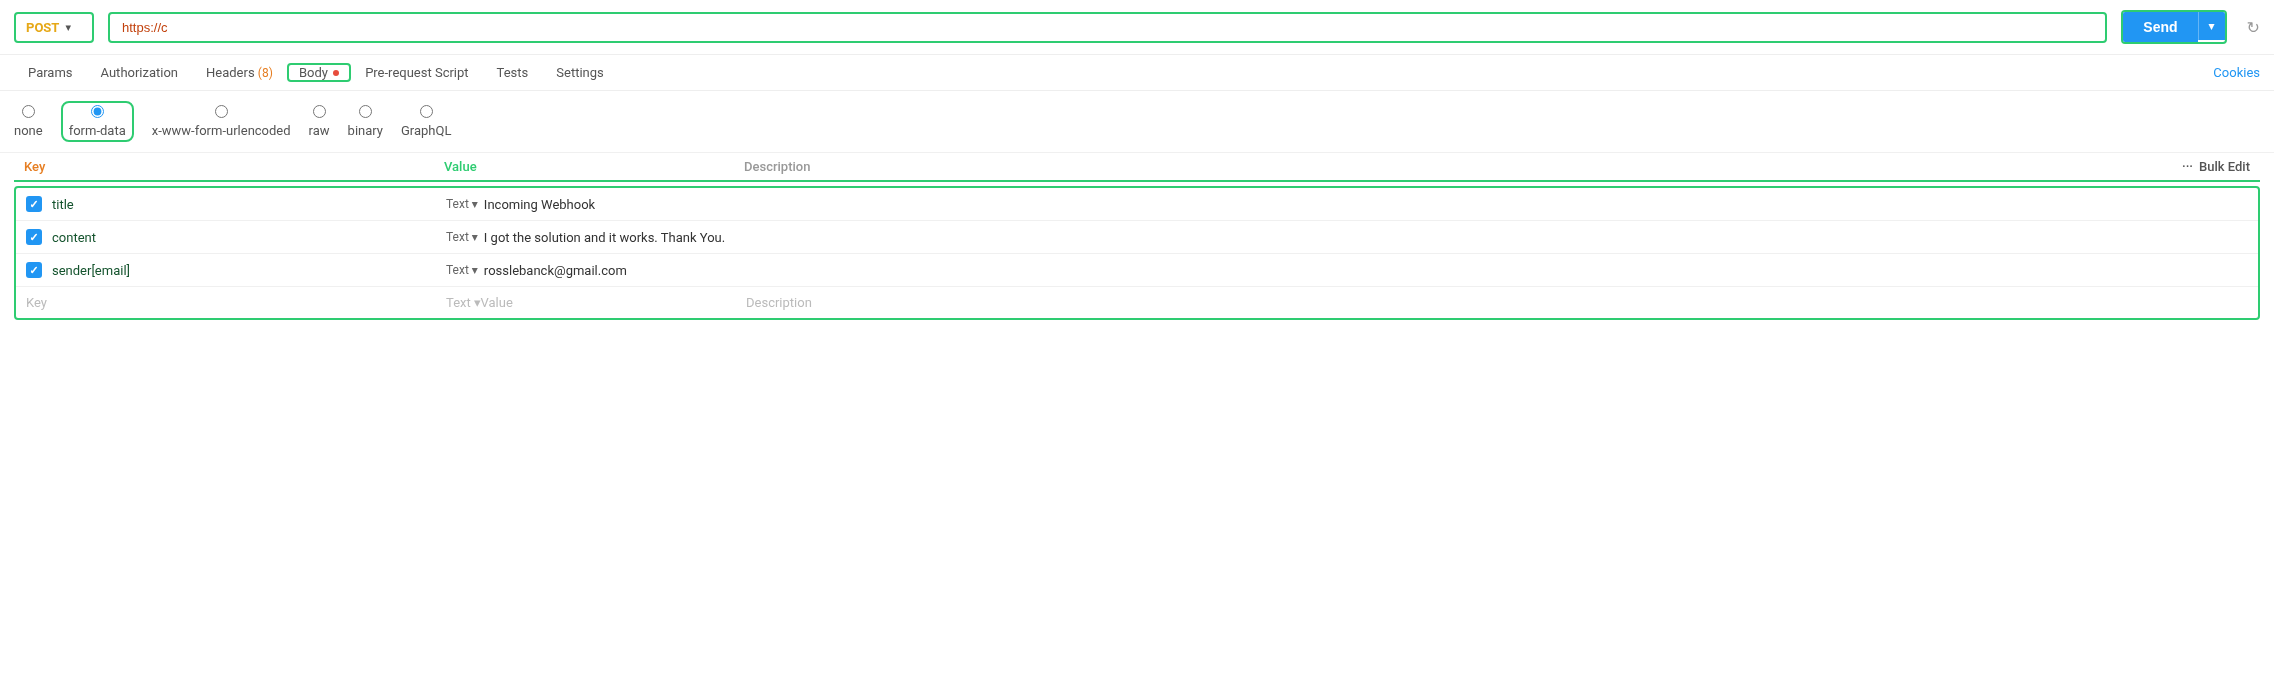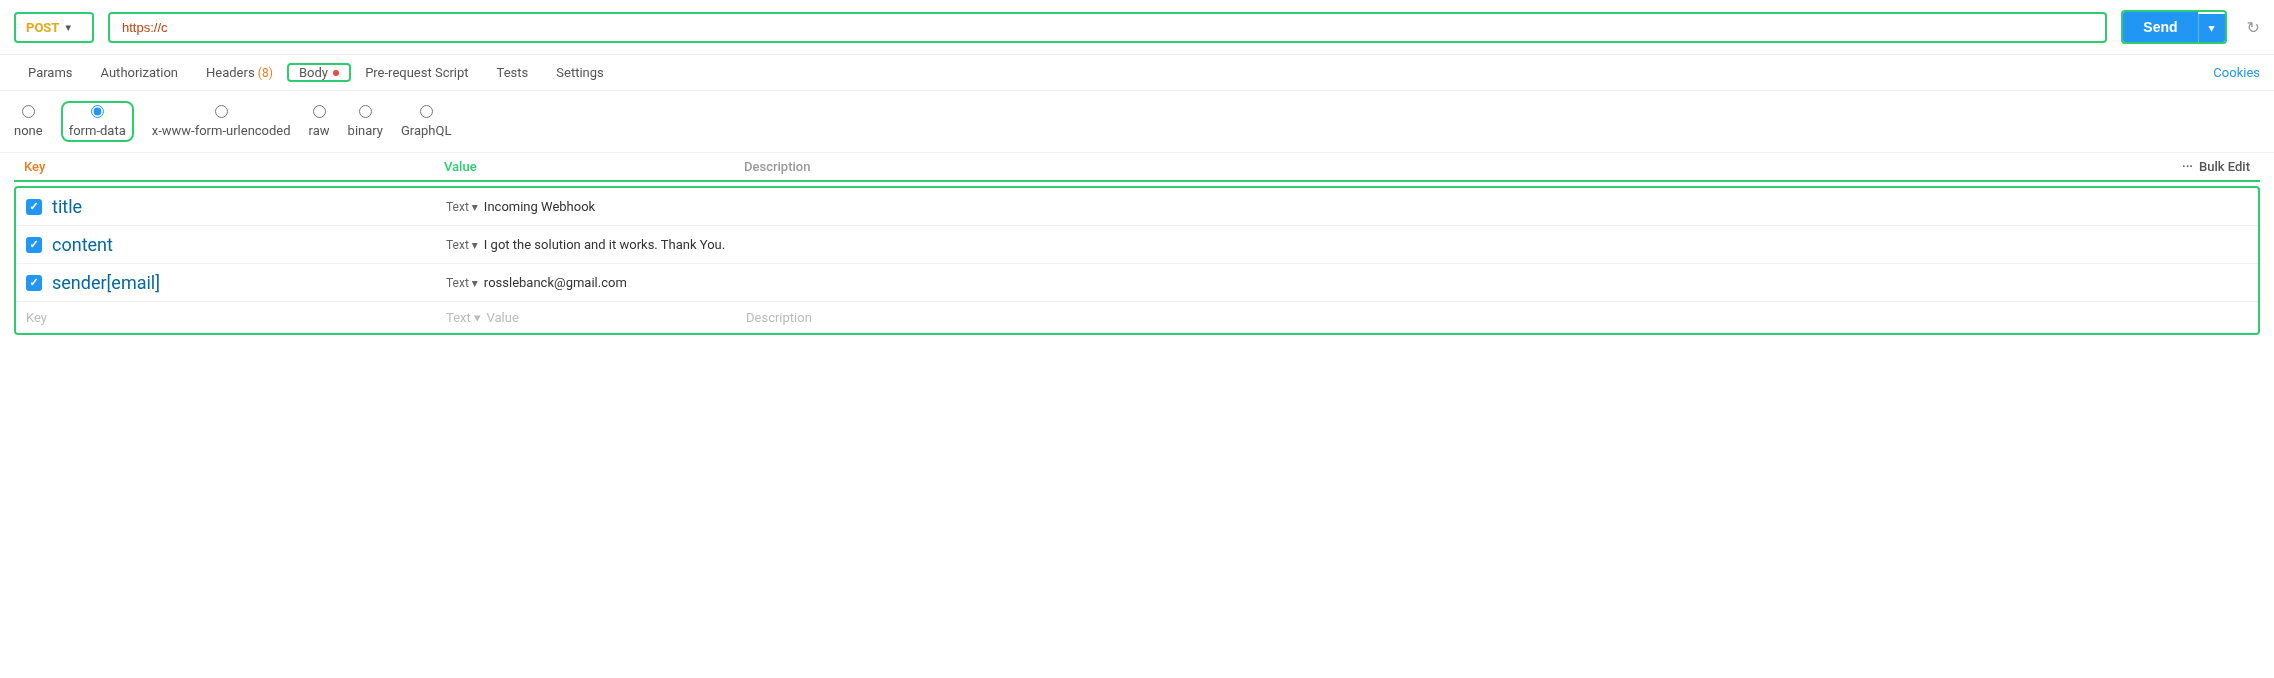--- a/index.html
+++ b/index.html
@@ -44,21 +44,21 @@
     .url-input {
       width: 100%;
       border: none;
       outline: none;
       font-size: 13px;
       color: #c2410c;
       background: transparent;
     }
     .send-button {
       display: flex;
-      align-items: flex-end;
+      align-items: flex-start;
       border: 2px solid #2ecc71;
       border-radius: 4px;
       overflow: hidden;
     }
     .send-btn-main {
       background: #2196F3;
       color: #fff;
       border: none;
       padding: 7px 20px;
       font-size: 14px;
@@ -189,22 +189,22 @@
       align-items: center;
       justify-content: center;
       flex-shrink: 0;
     }
     .checkmark {
       color: #fff;
       font-size: 11px;
       font-weight: bold;
     }
     .key-text {
-      font-size: 18px;
-      color: #0369a1;
+      font-size: 13px;
+      color: #14532d;
     }
     .row-value {
       display: flex;
       align-items: center;
       gap: 6px;
     }
     .type-select {
       display: flex;
       align-items: center;
       gap: 3px;
@@ -222,21 +222,20 @@
       align-items: center;
       padding: 8px 10px;
     }
     .empty-key, .empty-value, .empty-desc {
       color: #bbb;
       font-size: 13px;
     }
     .empty-value-cell {
       display: flex;
       align-items: flex-end;
-      gap: 6px;
     }
   </style>
 </head>
 <body>
 
 <div class="top-bar">
   <div class="method-select">
     <span class="method-label">POST</span>
     <span class="chevron-icon">▾</span>
   </div>

